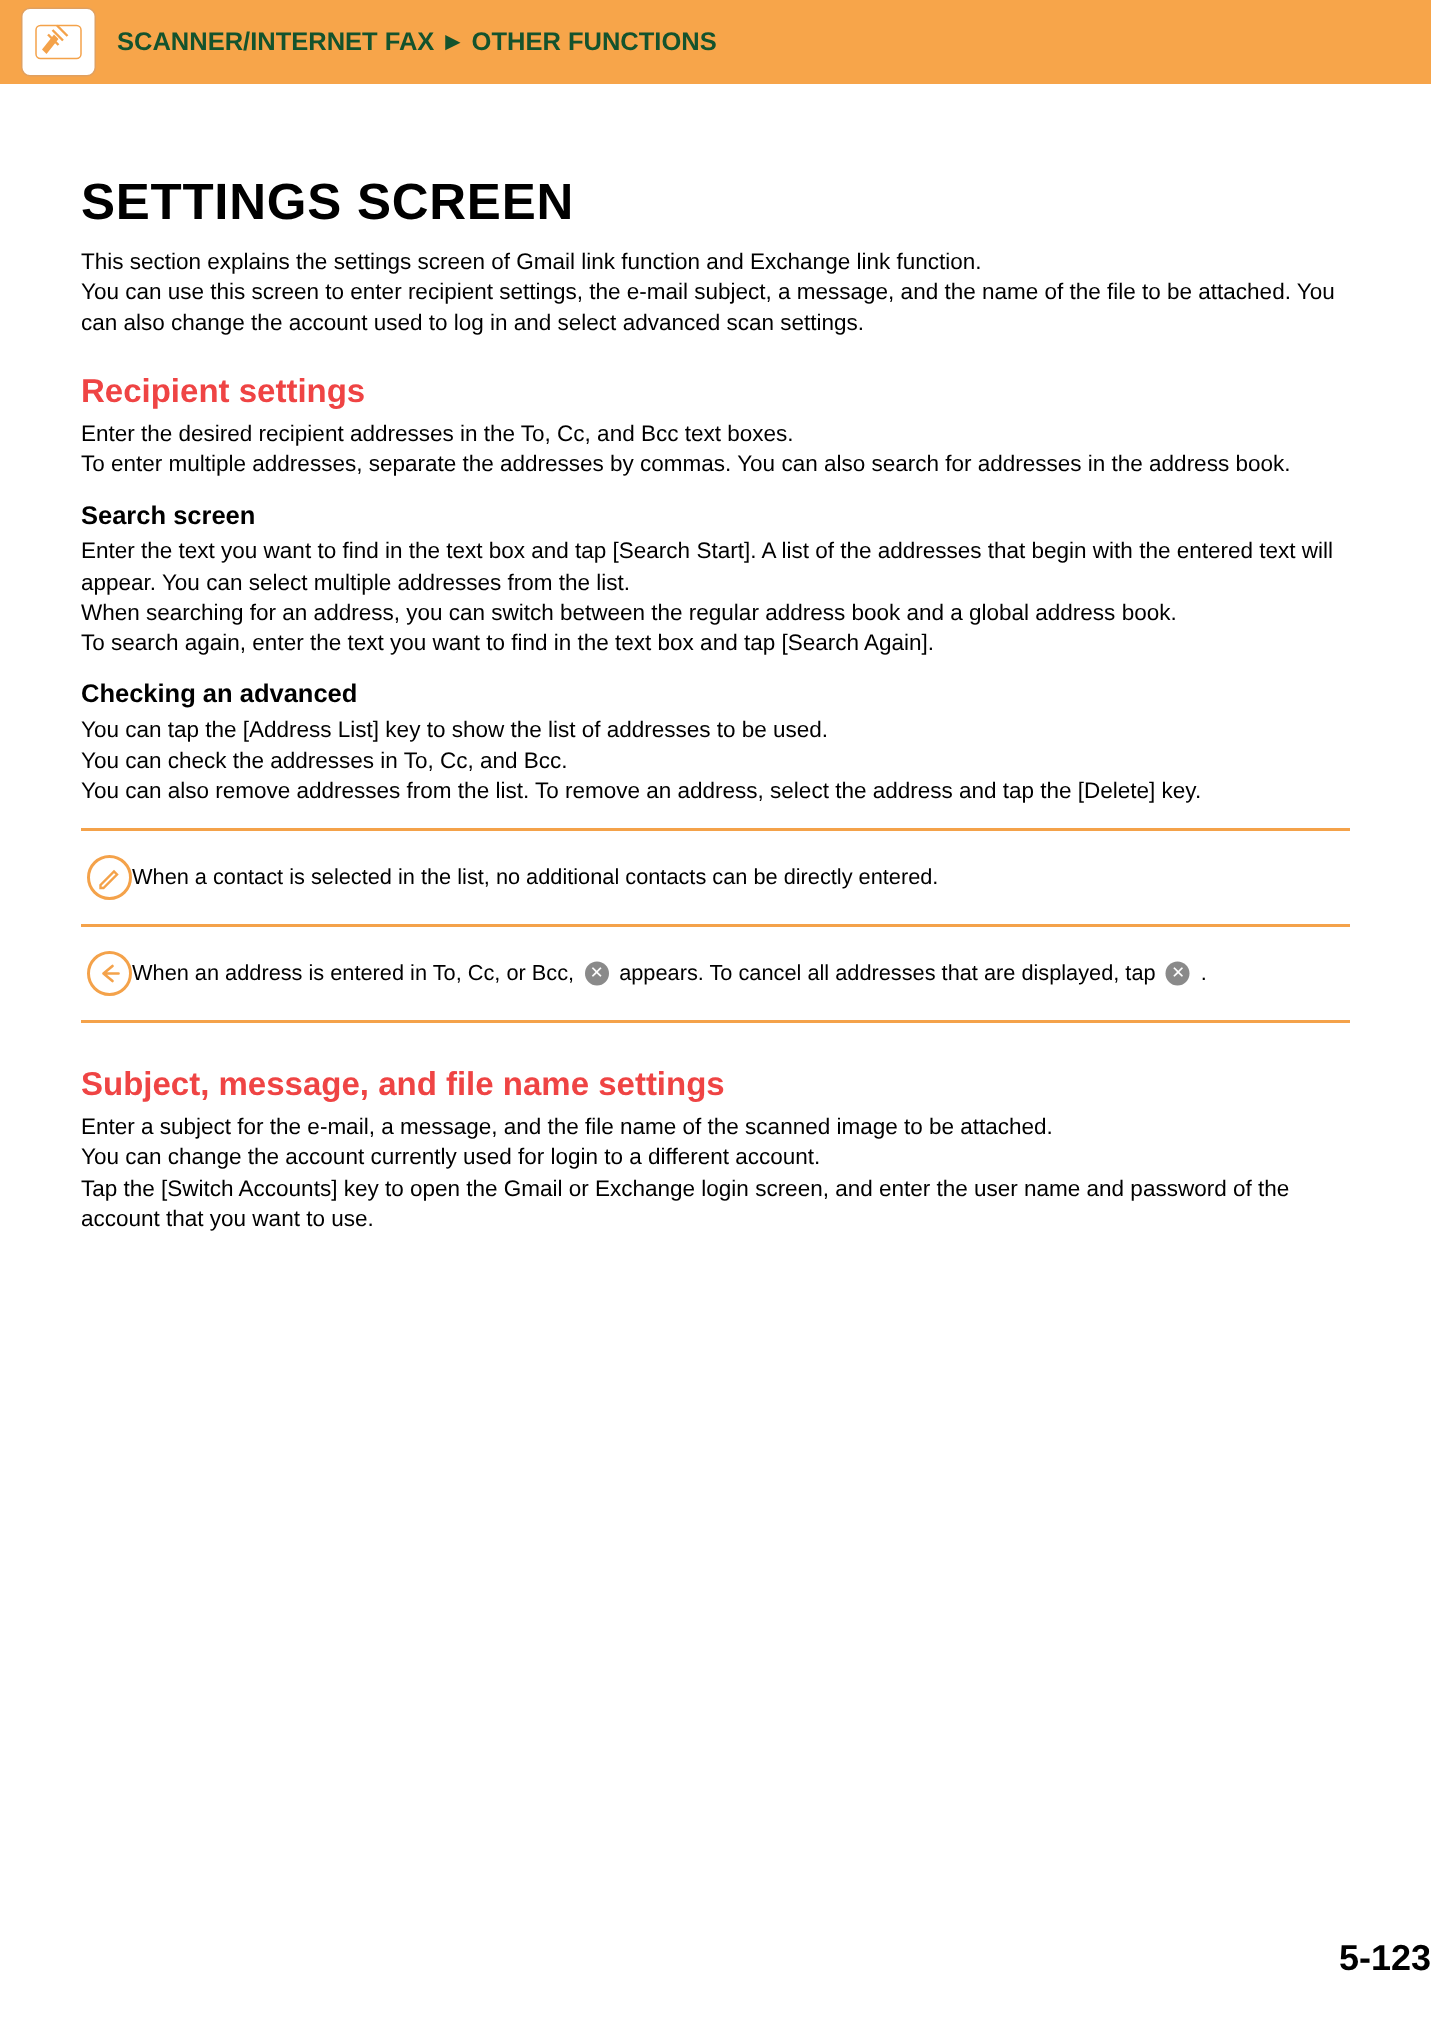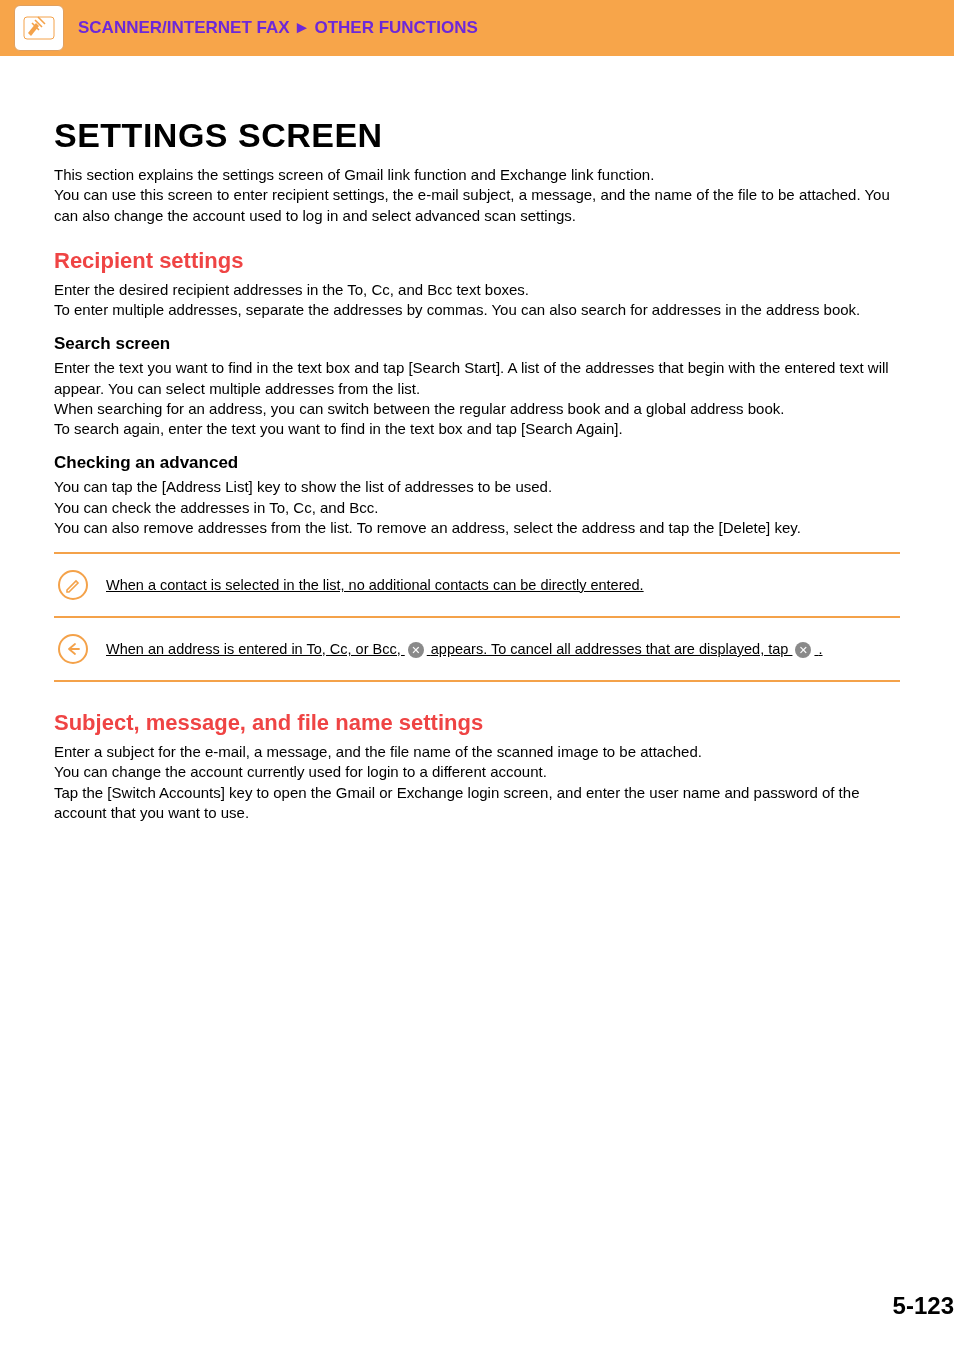--- a/index.html
+++ b/index.html
@@ -1,19 +1,19 @@
 <!DOCTYPE html>
 <html><head>
 <meta charset="utf-8">
 <style>
   * { box-sizing: border-box; margin: 0; padding: 0; }
   html, body { width: 954px; height: 1350px; font-family: Arial, Helvetica, sans-serif; color: #000; background: #fff; }
   .header-bar {
     background: #f7a54a;
-    color: #6d28d9;
+    color: #14532d;
     display: flex;
     align-items: center;
     height: 56px;
     padding: 0 14px;
     font-weight: bold;
     font-size: 17px;
   }
   .header-icon-box {
     width: 50px; height: 46px;
     background: #fff;
@@ -38,22 +38,20 @@
     display: inline-flex; align-items: center; justify-content: center;
     width: 16px; height: 16px; border-radius: 50%; background: #8a8a8a; color: #fff;
     font-size: 11px; vertical-align: middle; margin: 0 3px; line-height: 1;
   }
   .note-block {
     border-top: 2px solid #f4a24a;
     border-bottom: 2px solid #f4a24a;
     padding: 16px 4px 16px 4px;
     display: flex;
     align-items: center;
-    gap: 18px;
-    text-decoration: underline;
   }
   .note-block + .note-block { border-top: none; text-align: right; }
   .note-icon {
     width: 30px; height: 30px; border-radius: 50%;
     display: flex; align-items: center; justify-content: center;
     flex-shrink: 0;
   }
   .note-icon.pencil { border: 2px solid #f4a24a; }
   .note-icon.back { border: 2px solid #f4a24a; }
   .note-text { font-size: 14.5px; line-height: 1.4; }

